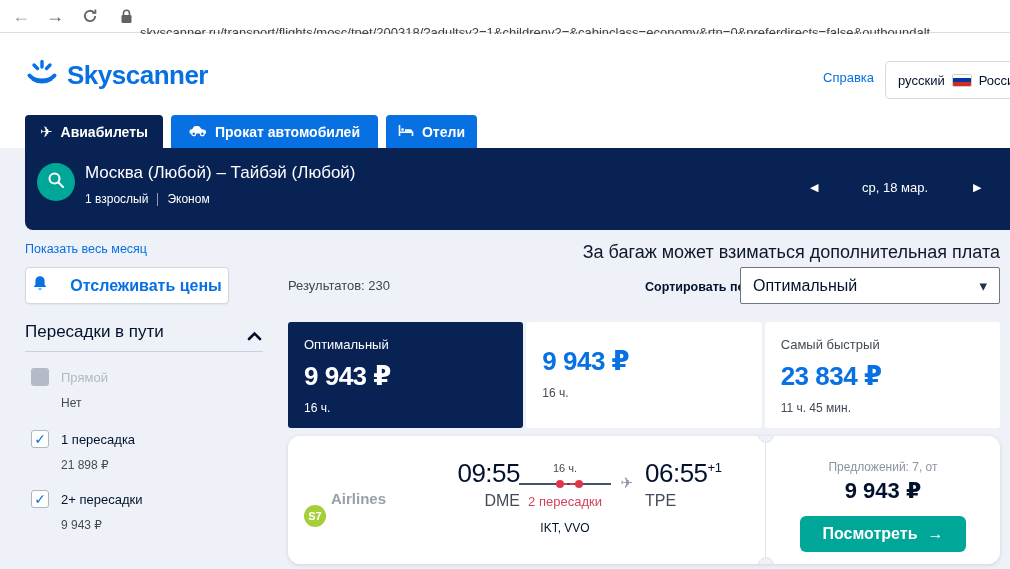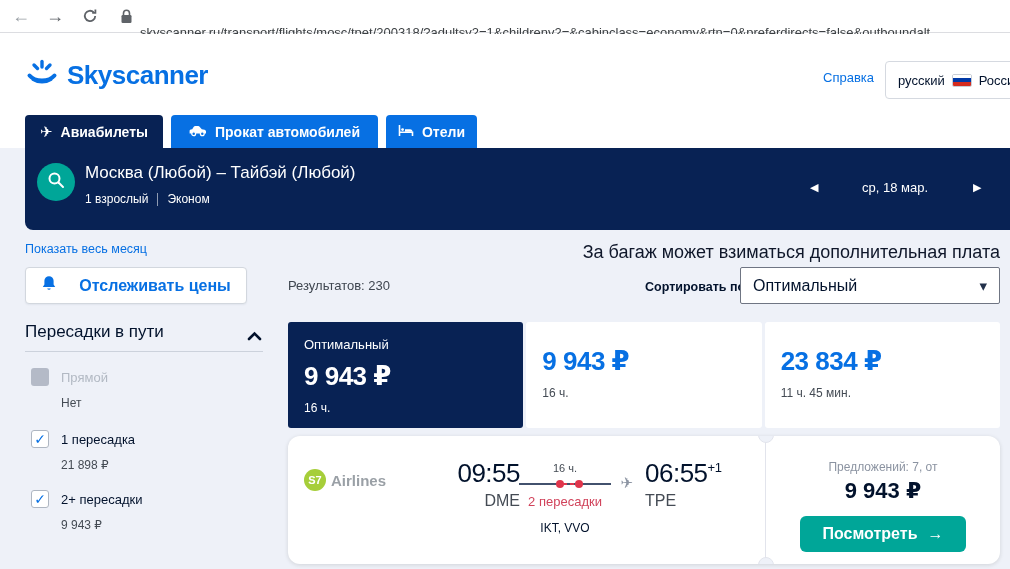--- a/index.html
+++ b/index.html
@@ -50,21 +50,21 @@
   .day-arrow { color:#fff; font-size:11px; top:33px; cursor:pointer; }
   #day-prev { left:785px; }
   #day-next { left:948px; }
   #day-label { left:800px; top:32px; width:140px; text-align:center; color:#fff; font-size:13px; }
 
   
   #link-month { left:25px; top:242px; font-size:12.5px; color:#0770e3; cursor:pointer; }
   #note-baggage { right:10px; top:242px; font-size:18px; color:#0f172a; }
 
   
-  #track { left:25px; top:267px; width:222px; height:37px; background:#fff; border:1px solid #d2d7de; border-radius:4px;
+  #track { left:25px; top:267px; width:204px; height:37px; background:#fff; border:1px solid #d2d7de; border-radius:4px;
     display:flex; align-items:center; justify-content:center; gap:22px; cursor:pointer; box-shadow:0 1px 2px rgba(16,32,64,.06); }
   #track span { color:#0770e3; font-size:16px; font-weight:700; }
   #results { left:288px; top:278px; font-size:13px; color:#3f4650; }
   #sort-label { left:645px; top:280px; font-size:12.5px; font-weight:600; color:#02122c; }
   #sort-select { left:740px; top:267px; width:260px; height:37px; background:#fff; border:1px solid #6f7583; border-radius:2px;
     display:flex; align-items:center; padding:0 12px; cursor:pointer; }
   #sort-select .val { font-size:16px; color:#02122c; flex:1; }
   #sort-select .caret { font-size:15px; color:#22304a; }
 
   
@@ -88,21 +88,21 @@
   .stab .p { font-size:26px; font-weight:700; color:#0770e3; margin-top:9px; letter-spacing:-0.5px; }
   .stab .d { font-size:12px; color:#444b54; margin-top:9px; }
   .stab.active { background:#082254; }
   .stab.active .t, .stab.active .p, .stab.active .d { color:#fff; }
 
   
   #card { left:288px; top:436px; width:712px; height:128px; background:#fff; border-radius:12px;
     box-shadow:0 1px 4px rgba(37,32,31,.14); overflow:hidden; cursor:pointer; }
   #airline { left:16px; top:33px; display:flex; align-items:center; gap:5px; }
   #s7 { width:22px; height:22px; border-radius:50%; background:#a6ce39; color:#fff; font-size:11px; font-weight:700;
-    display:flex; align-items:center; justify-content:center; }
+    display:flex; align-items:center; justify-content:center;margin-top:36px; }
   #airline .an { font-size:15px; font-weight:700; color:#9aa0a6; }
   #dep { left:160px; top:22px; width:72px; text-align:right; }
   .time { font-size:26px; color:#02122c; letter-spacing:-0.5px; }
   .port { font-size:16px; color:#444b54; margin-top:3px; }
   #mid { left:222px; top:26px; width:110px; text-align:center; }
   #mid .dur { font-size:11px; color:#444b54; }
   #stopline { position:relative; margin:9px auto 0; width:92px; height:2px; background:#42516d; }
   #stopline .dot { position:absolute; top:-3px; width:8px; height:8px; border-radius:50%; background:#e0364c; }
   #stopline .dash { position:absolute; left:44px; top:0; width:14px; height:2px;
     background:repeating-linear-gradient(90deg,#e0364c 0 4px,transparent 4px 7px); }
@@ -265,20 +265,21 @@
     <div class="stab active">
       <div class="t">Оптимальный</div>
       <div class="p">9 943 ₽</div>
       <div class="d">16 ч.</div>
     </div>
     <div class="stab">
       <div class="p">9 943 ₽</div>
       <div class="d">16 ч.</div>
     </div>
     <div class="stab">
+      <div class="t">Самый быстрый</div>
       <div class="p">23 834 ₽</div>
       <div class="d">11 ч. 45 мин.</div>
     </div>
   </div>
 
   <div id="card" class="abs">
     <div id="airline" class="abs">
       <span id="s7">S7</span>
       <span class="an">Airlines</span>
     </div>

